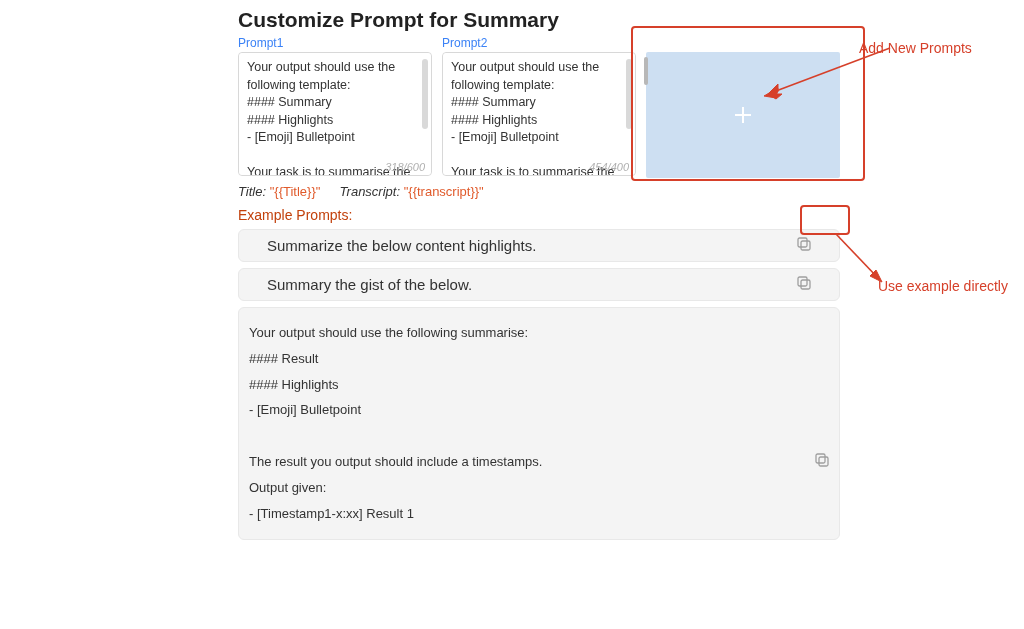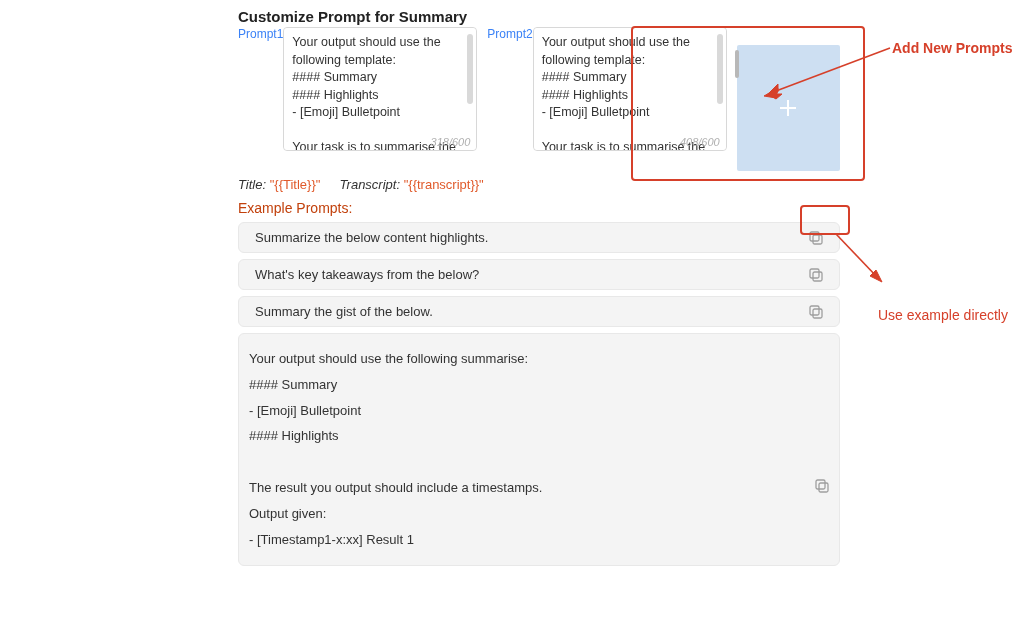--- a/index.html
+++ b/index.html
@@ -12,30 +12,30 @@
       min-height: 629px;
       position: relative;
     }
     .container {
       padding-left: 238px;
       padding-top: 8px;
       width: 840px;
     }
     .page-title {
       font-weight: 700;
-      font-size: 15px;
+      font-size: 21px;
       color: #222;
       margin-bottom: 2px;
     }
     .prompts-row {
       display: flex;
       gap: 10px;
       margin-bottom: 6px;
     }
-    .prompt-col { display: flex; flex-direction: row; justify-content: center; }
+    .prompt-col { display: flex; flex-direction: column; justify-content: center; }
     .prompt-label {
       color: #3b82f6;
       font-size: 12px;
       margin-bottom: 2px;
     }
     .prompt-box {
       position: relative;
       width: 194px;
       height: 124px;
       border: 1px solid #d8d8d8;
@@ -112,26 +112,26 @@
     .meta-gap { display: inline-block; width: 12px; }
     .section-title {
       font-size: 14px;
       color: #c2410c;
       margin-bottom: 6px;
     }
     .example-item {
       background: #f4f4f4;
       border: 1px solid #e8e8e8;
       border-radius: 6px;
-      padding: 7px 16px;
-      font-size: 13px;
+      padding: 7px 28px;
+      font-size: 15px;
       color: #333;
       margin-bottom: 6px;
       display: flex;
-      align-items: flex-end;
+      align-items: flex-start;
       justify-content: space-between;
     }
     .copy-icon {
       width: 14px;
       height: 14px;
       cursor: pointer;
       opacity: 0.6;
     }
     .copy-icon svg rect { fill: none; stroke: #666; stroke-width: 1.3; }
     .template-box {
@@ -194,21 +194,21 @@
     <div class="prompt-col">
       <div class="prompt-label">Prompt2</div>
       <div class="prompt-box">
         <textarea class="prompt-textarea" style="">Your output should use the following template:
 #### Summary
 #### Highlights
 - [Emoji] Bulletpoint
 
 Your task is to summarise the text I have given you in up to seven</textarea>
         <div class="pseudo-scroll"></div>
-        <div class="char-count">408/600</div>
+        <div class="char-count">454/400</div>
       </div>
     </div>
 
     <div class="add-card">
       <div class="add-card-scroll"></div>
       <div class="plus-shape"></div>
     </div>
   </div>
 
   <div class="meta-row">
@@ -221,63 +221,56 @@
 
   <div id="examples-list">
       <div class="example-item">
         <span>Summarize the below content highlights.</span>
         <span class="copy-icon"><svg width="14" height="14" viewBox="0 0 14 14">
             <rect x="4" y="4" width="9" height="9" rx="1.5"></rect>
             <rect x="1" y="1" width="9" height="9" rx="1.5"></rect>
           </svg></span>
       </div>
       <div class="example-item">
-        <span>What's key takeaways from the below?</span>
-        <span class="copy-icon"><svg width="14" height="14" viewBox="0 0 14 14">
-            <rect x="4" y="4" width="9" height="9" rx="1.5"></rect>
-            <rect x="1" y="1" width="9" height="9" rx="1.5"></rect>
-          </svg></span>
-      </div>
-      <div class="example-item">
         <span>Summary the gist of the below.</span>
         <span class="copy-icon"><svg width="14" height="14" viewBox="0 0 14 14">
             <rect x="4" y="4" width="9" height="9" rx="1.5"></rect>
             <rect x="1" y="1" width="9" height="9" rx="1.5"></rect>
           </svg></span>
       </div>
     </div>
 
   <div class="template-box">
     <div id="template-lines">
         <p>Your output should use the following summarise:</p>
-        <p>#### Summary</p>
+        <p>#### Result</p>
+        <p>#### Highlights</p>
         <p>- [Emoji] Bulletpoint</p>
-        <p>#### Highlights</p>
         <p>&nbsp;</p>
         <p>The result you output should include a timestamps.</p>
         <p>Output given:</p>
         <p>- [Timestamp1-x:xx] Result 1</p>
       </div>
     <span class="copy-icon template-copy">
       <svg width="14" height="14" viewBox="0 0 14 14">
           <rect x="4" y="4" width="9" height="9" rx="1.5"></rect>
           <rect x="1" y="1" width="9" height="9" rx="1.5"></rect>
         </svg>
     </span>
   </div>
 
 </div>
 
 <div class="callout-box" style="left:631px; top:26px; width:234px; height:155px;"></div>
-<div class="callout-text" style="left:892px; top:40px;font-weight:bold;">Add New Prompts</div>
+<div class="callout-text" style="left:859px; top:40px;">Add New Prompts</div>
 <svg class="arrow" style="left:760px; top:46px; width:135px; height:60px;" viewBox="0 0 135 60">
   <path d="M130 2 L8 48" stroke="#d6402a" stroke-width="1.6" fill="none"></path>
   <path d="M8 48 L18 38 L18 46 Z M8 48 L22 48 L16 53 Z" fill="#d6402a"></path>
   <polygon points="4,50 18,40 18,48 4,50 18,52 18,60" fill="#d6402a" opacity="0"></polygon>
   <polygon points="4,50 18,42 16,52" fill="#d6402a"></polygon>
 </svg>
 
 <div class="callout-box" style="left:800px; top:205px; width:50px; height:30px;"></div>
-<div class="callout-text" style="left:878px; top:278px;margin-top:29px;">Use example directly</div>
+<div class="callout-text" style="left:878px; top:278px;">Use example directly</div>
 <svg class="arrow" style="left:830px; top:228px; width:60px; height:60px;" viewBox="0 0 60 60">
   <path d="M6 6 L48 50" stroke="#d6402a" stroke-width="1.6" fill="none"></path>
   <polygon points="52,54 40,48 46,42" fill="#d6402a"></polygon>
 </svg>
 
 </body></html>

